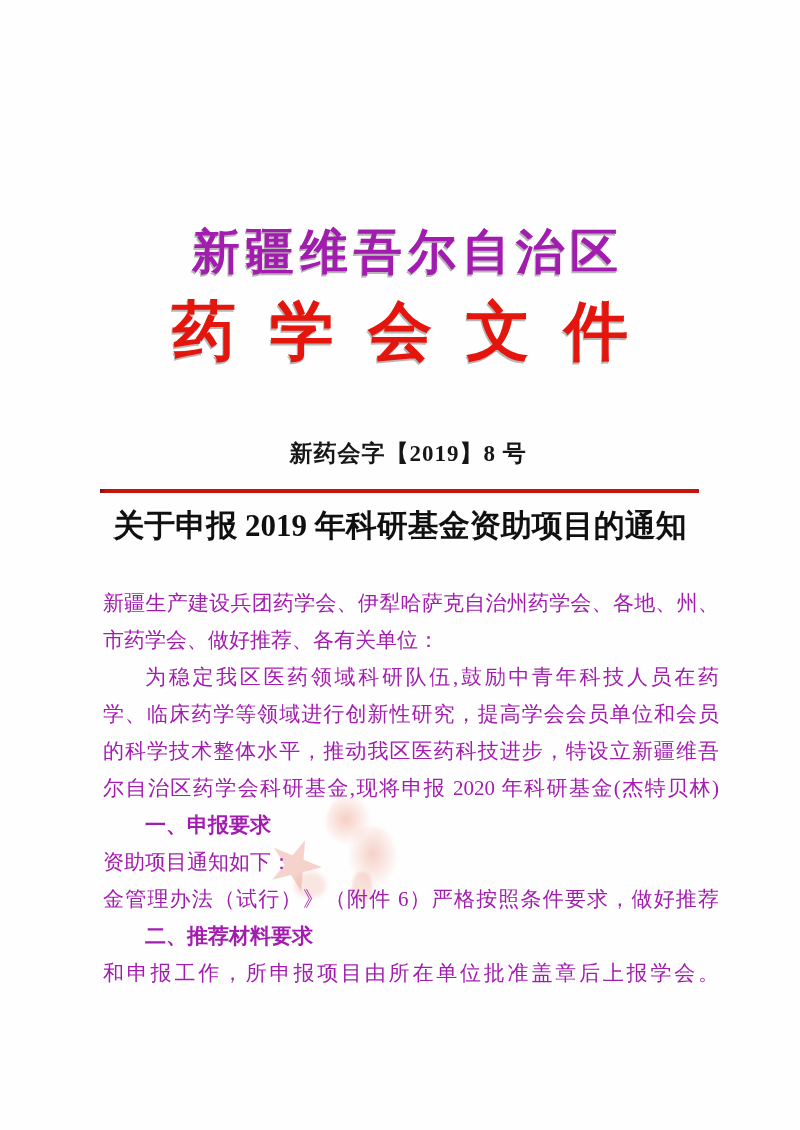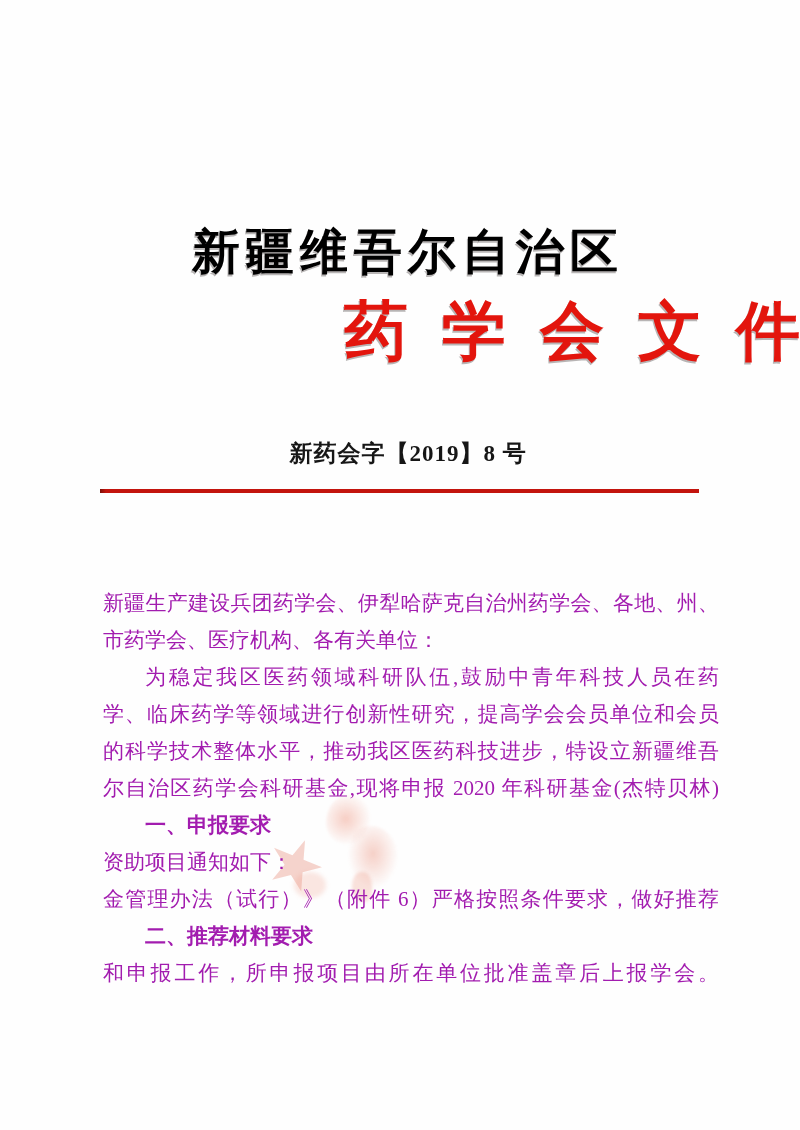--- a/index.html
+++ b/index.html
@@ -13,28 +13,28 @@
     position: relative;
     width: 800px; height: 1130px;
     background: #fefefe;
   }
 
   
   .org1 {
     position: absolute; top: 220px; left: 16px; right: 0;
     text-align: center;
     font-size: 48px; font-weight: 700;
-    color: #000000;
+    color: #a21caf;
     letter-spacing: 6px;
     text-shadow: -1px 2px 0 rgba(55,45,45,0.35);
     white-space: nowrap;
   }
   .org2 {
     position: absolute; top: 288px; left: 0; right: 0;
-    text-align: right;
+    text-align: center;
     font-size: 64px; font-weight: 700;
     color: #e3150d;
     word-spacing: 18px;
     text-shadow: -1px 2px 0 rgba(55,45,45,0.35);
     white-space: nowrap;
   }
 
   
   .docnum {
     position: absolute; top: 438px; left: 0; right: 0;
@@ -114,32 +114,33 @@
 
 <div class="page">
 
   <div class="org1">新疆维吾尔自治区</div>
   <div class="org2">药 学 会 文 件</div>
 
   <div class="docnum">新药会字【2019】8 号</div>
 
   <div class="redline"></div>
 
+  <div class="title">关于申报 2019 年科研基金资助项目的通知</div>
 
   <div class="seal">
     <div class="blob b1"></div>
     <div class="blob b2"></div>
     <div class="blob b3"></div>
     <div class="blob b4"></div>
     <div class="blob b5"></div>
   </div>
 
   <div class="bodytext">
     <div class="line j">新疆生产建设兵团药学会、伊犁哈萨克自治州药学会、各地、州、</div>
-    <div class="line">市药学会、医疗机构、各有关单位：</div>
+    <div class="line">市药学会、做好推荐、各有关单位：</div>
     <div class="line j ind">为稳定我区医药领域科研队伍,鼓励中青年科技人员在药</div>
     <div class="line j">学、临床药学等领域进行创新性研究，提高学会会员单位和会员</div>
     <div class="line j">的科学技术整体水平，推动我区医药科技进步，特设立新疆维吾</div>
     <div class="line j">尔自治区药学会科研基金,现将申报 2020 年科研基金(杰特贝林)</div>
     <div class="line ind bold">一、申报要求</div>
     <div class="line">资助项目通知如下：</div>
     <div class="line j">金管理办法（试行）》（附件 6）严格按照条件要求，做好推荐</div>
     <div class="line ind bold">二、推荐材料要求</div>
     <div class="line j">和申报工作，所申报项目由所在单位批准盖章后上报学会。</div>
   </div>

